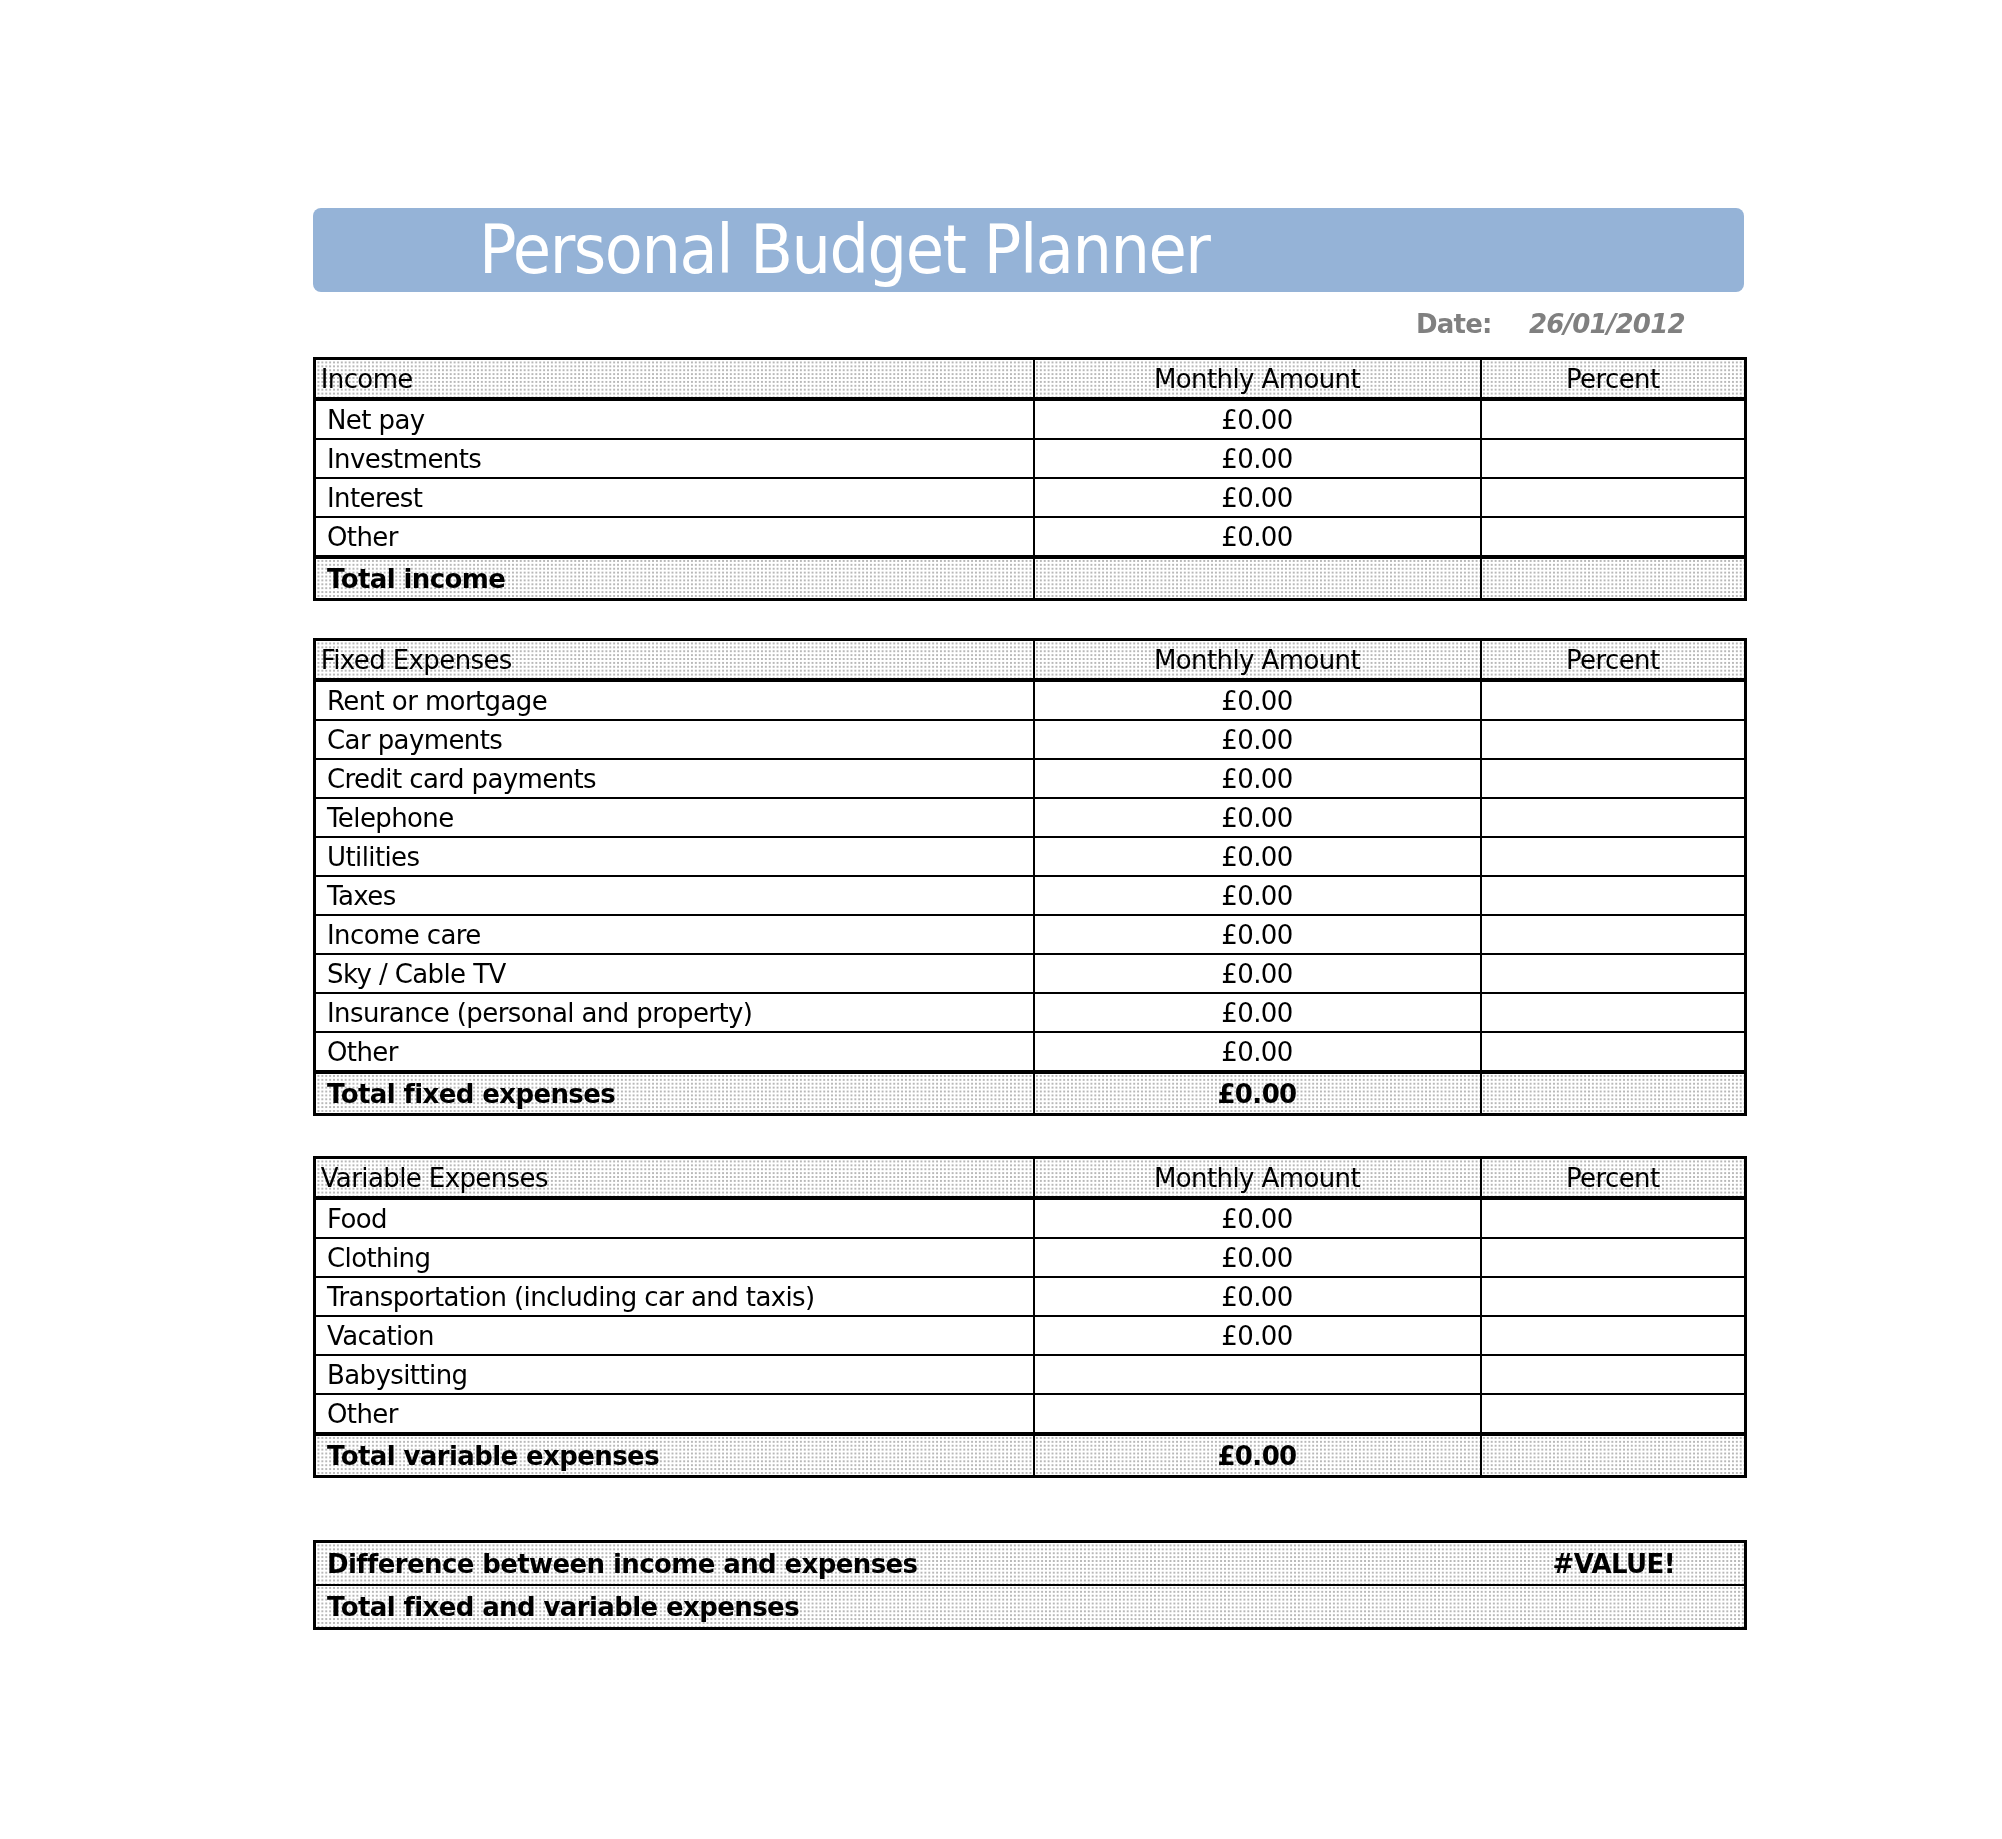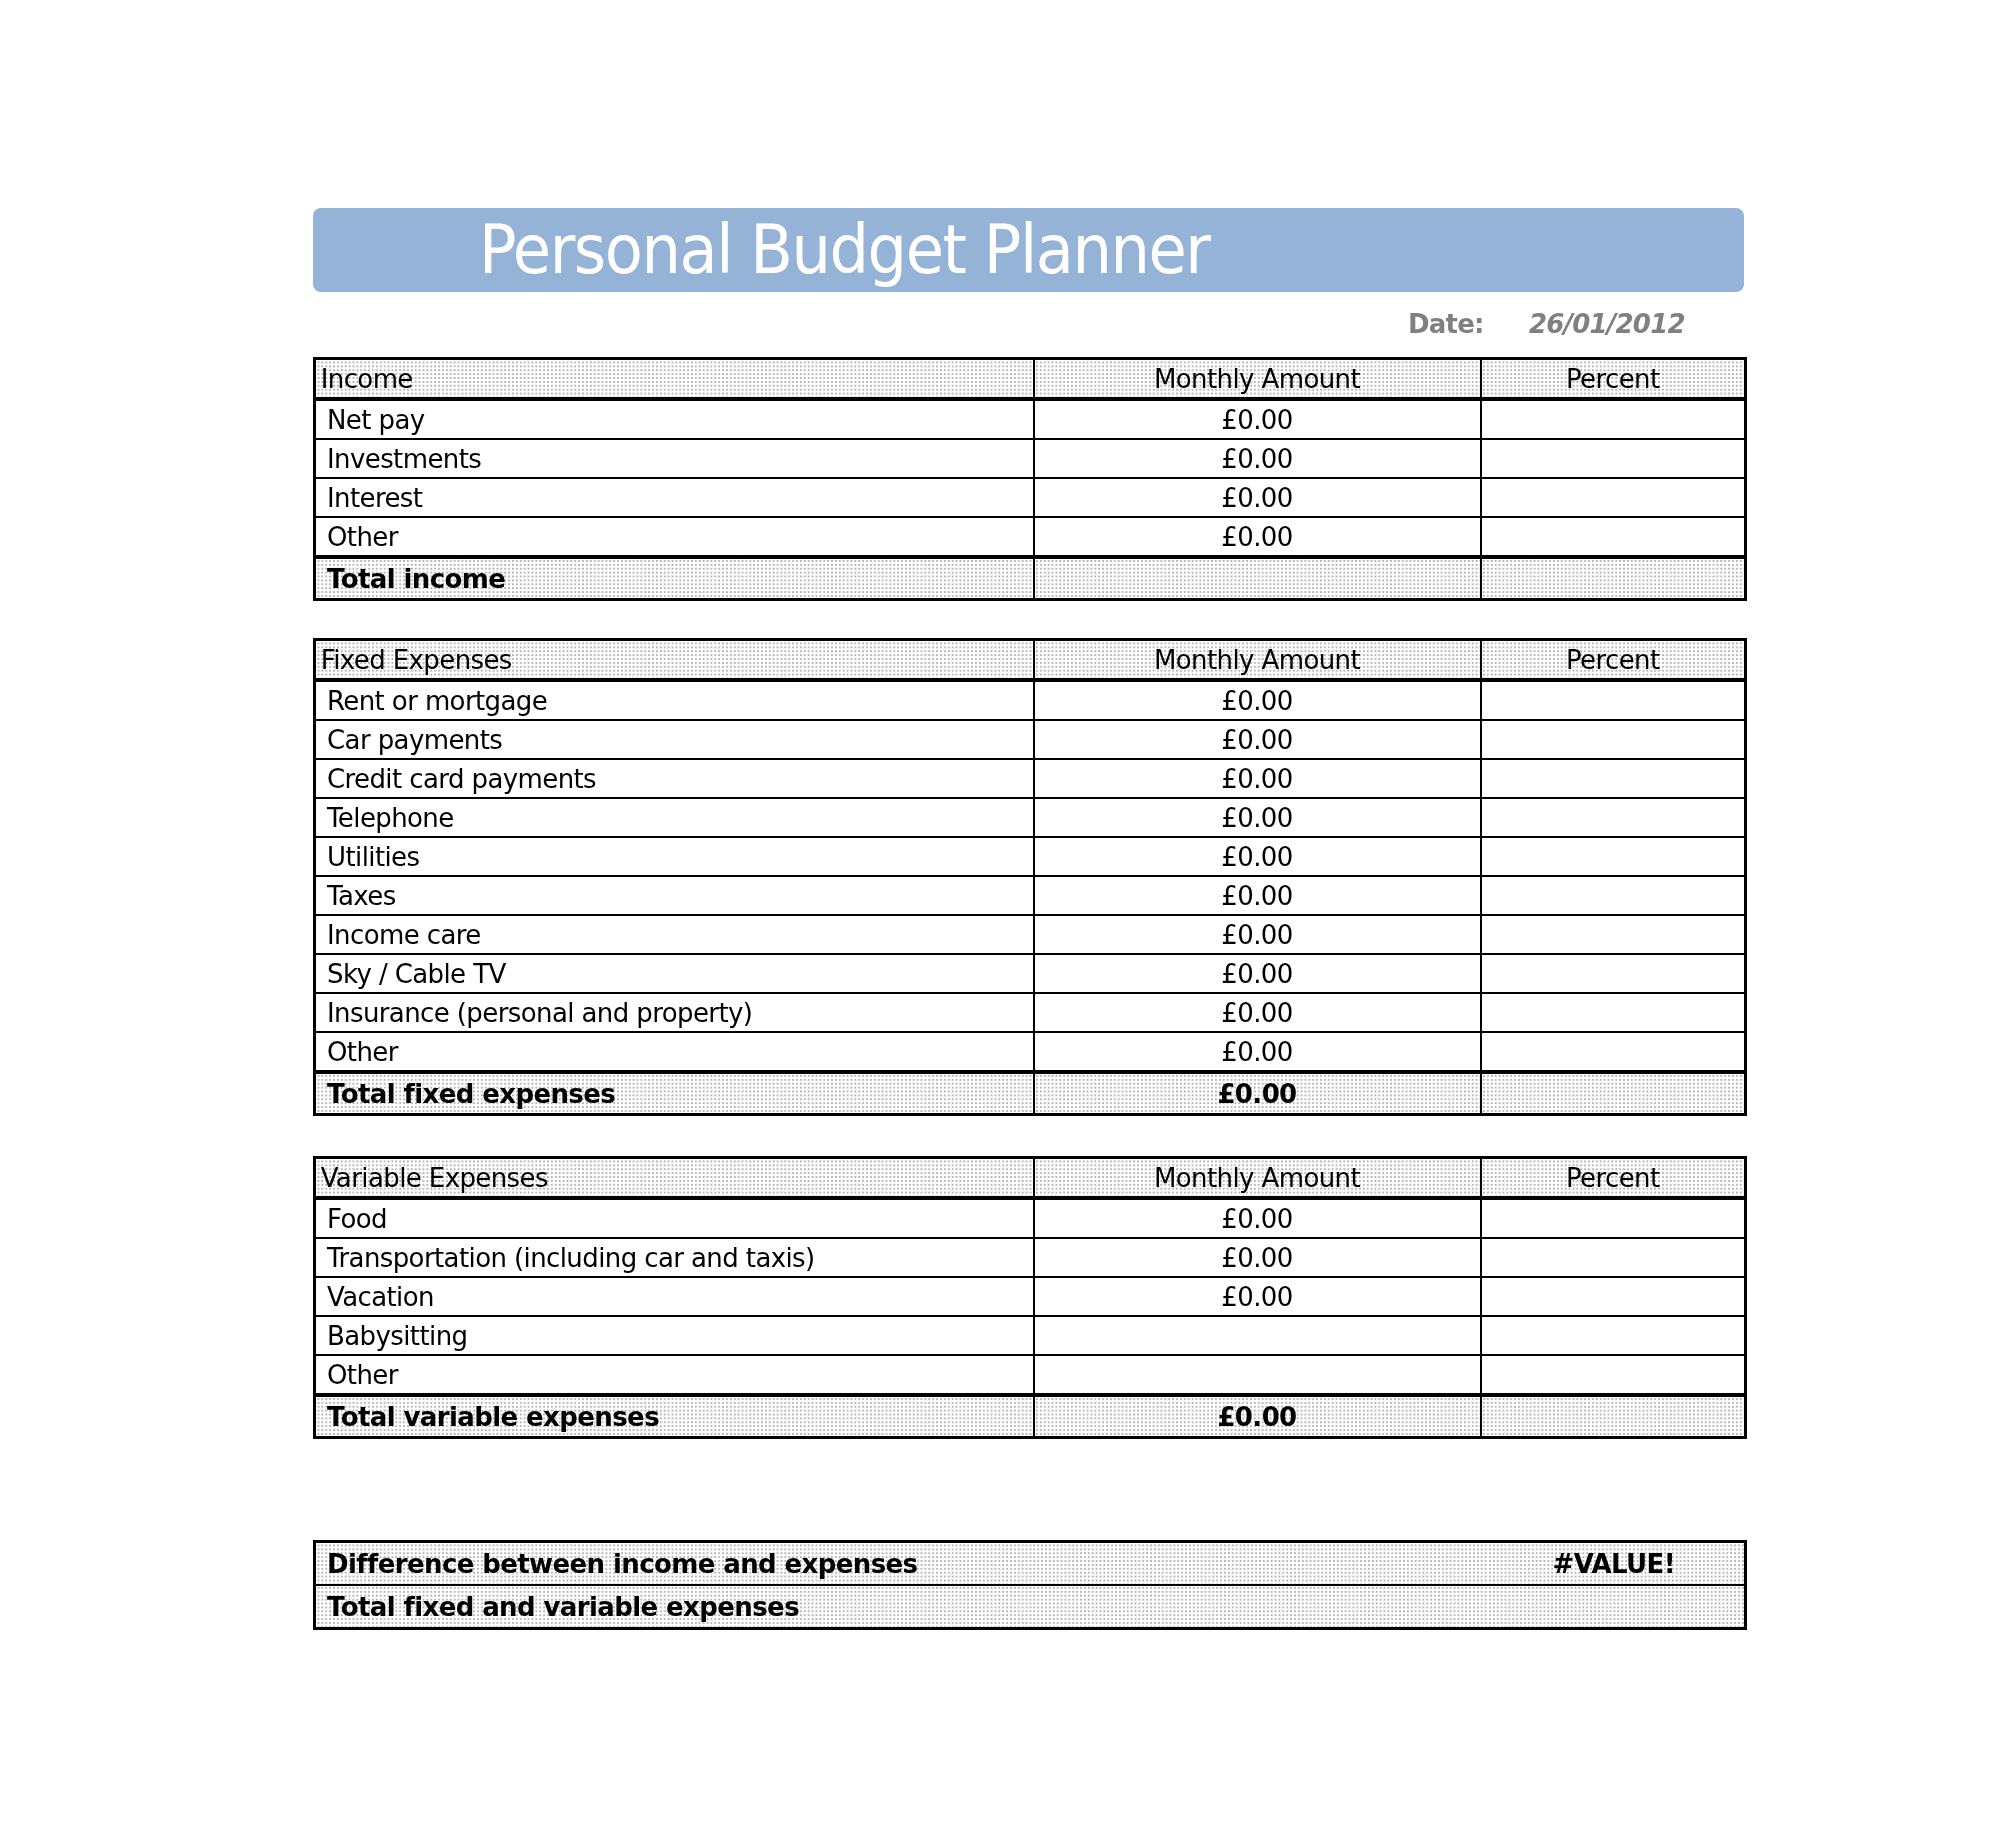--- a/index.html
+++ b/index.html
@@ -1,20 +1,20 @@
 <!DOCTYPE html>
 <html style="font-size:12.5px"><head>
 <meta charset="utf-8">
 <style>
   html, body { margin: 0; padding: 0; background: #ffffff; }
   body { width: 2002px; height: 1839px; position: relative; font-family: "DejaVu Sans", "Liberation Sans", sans-serif; color: #000; }
   .title-bar { position: absolute; left: 313px; top: 208px; width: 1431px; height: 84px; background: #95b3d7; border-radius: 8px; }
   .title-text { position: absolute; left: 166px; top: 1.6px; font-size: 67px; line-height: 81px; color: #ffffff; font-family: "DejaVu Sans", sans-serif; letter-spacing: -1.6px; transform: scaleX(0.93); transform-origin: left center; white-space: nowrap; }
   .date-row { position: absolute; top: 309px; left: 1400px; font-size: 26px; font-weight: bold; color: #808080; font-family: "DejaVu Sans", sans-serif; letter-spacing: -0.8px; }
-  .date-label { position: absolute; left: 8px; white-space: nowrap; }
+  .date-label { position: absolute; left: 16px; white-space: nowrap; }
   .date-value { position: absolute; left: 129px; white-space: nowrap; font-style: italic; }
 
   table.budget { position: absolute; left: 313px; width: 1431px; border-collapse: collapse; table-layout: fixed; border: 3.9px solid #000; }
   table.budget td { border: 2.7px solid #000; padding: 0; height: 37px; font-size: 26px; line-height: 34px; white-space: nowrap; overflow: hidden; letter-spacing: -0.6px; }
   .col-label { width: 719px; }
   .col-amt { width: 447px; }
   .col-pct { width: 265px; }
   td.lbl { padding-left: 11px !important; }
   td.hdr-lbl { padding-left: 4.7px !important; }
   td.amt, td.pct { text-align: center; }
@@ -164,20 +164,25 @@
     <td class="hdr-lbl dotted">Variable Expenses</td>
     <td class="amt dotted">Monthly Amount</td>
     <td class="pct dotted">Percent</td>
   </tr>
   <tr>
     <td class="lbl">Food</td>
     <td class="amt">£0.00</td>
     <td class="pct"></td>
   </tr>
   <tr>
+    <td class="lbl">Clothing</td>
+    <td class="amt">£0.00</td>
+    <td class="pct"></td>
+  </tr>
+  <tr>
     <td class="lbl">Transportation (including car and taxis)</td>
     <td class="amt">£0.00</td>
     <td class="pct"></td>
   </tr>
   <tr>
     <td class="lbl">Vacation</td>
     <td class="amt">£0.00</td>
     <td class="pct"></td>
   </tr>
   <tr>

